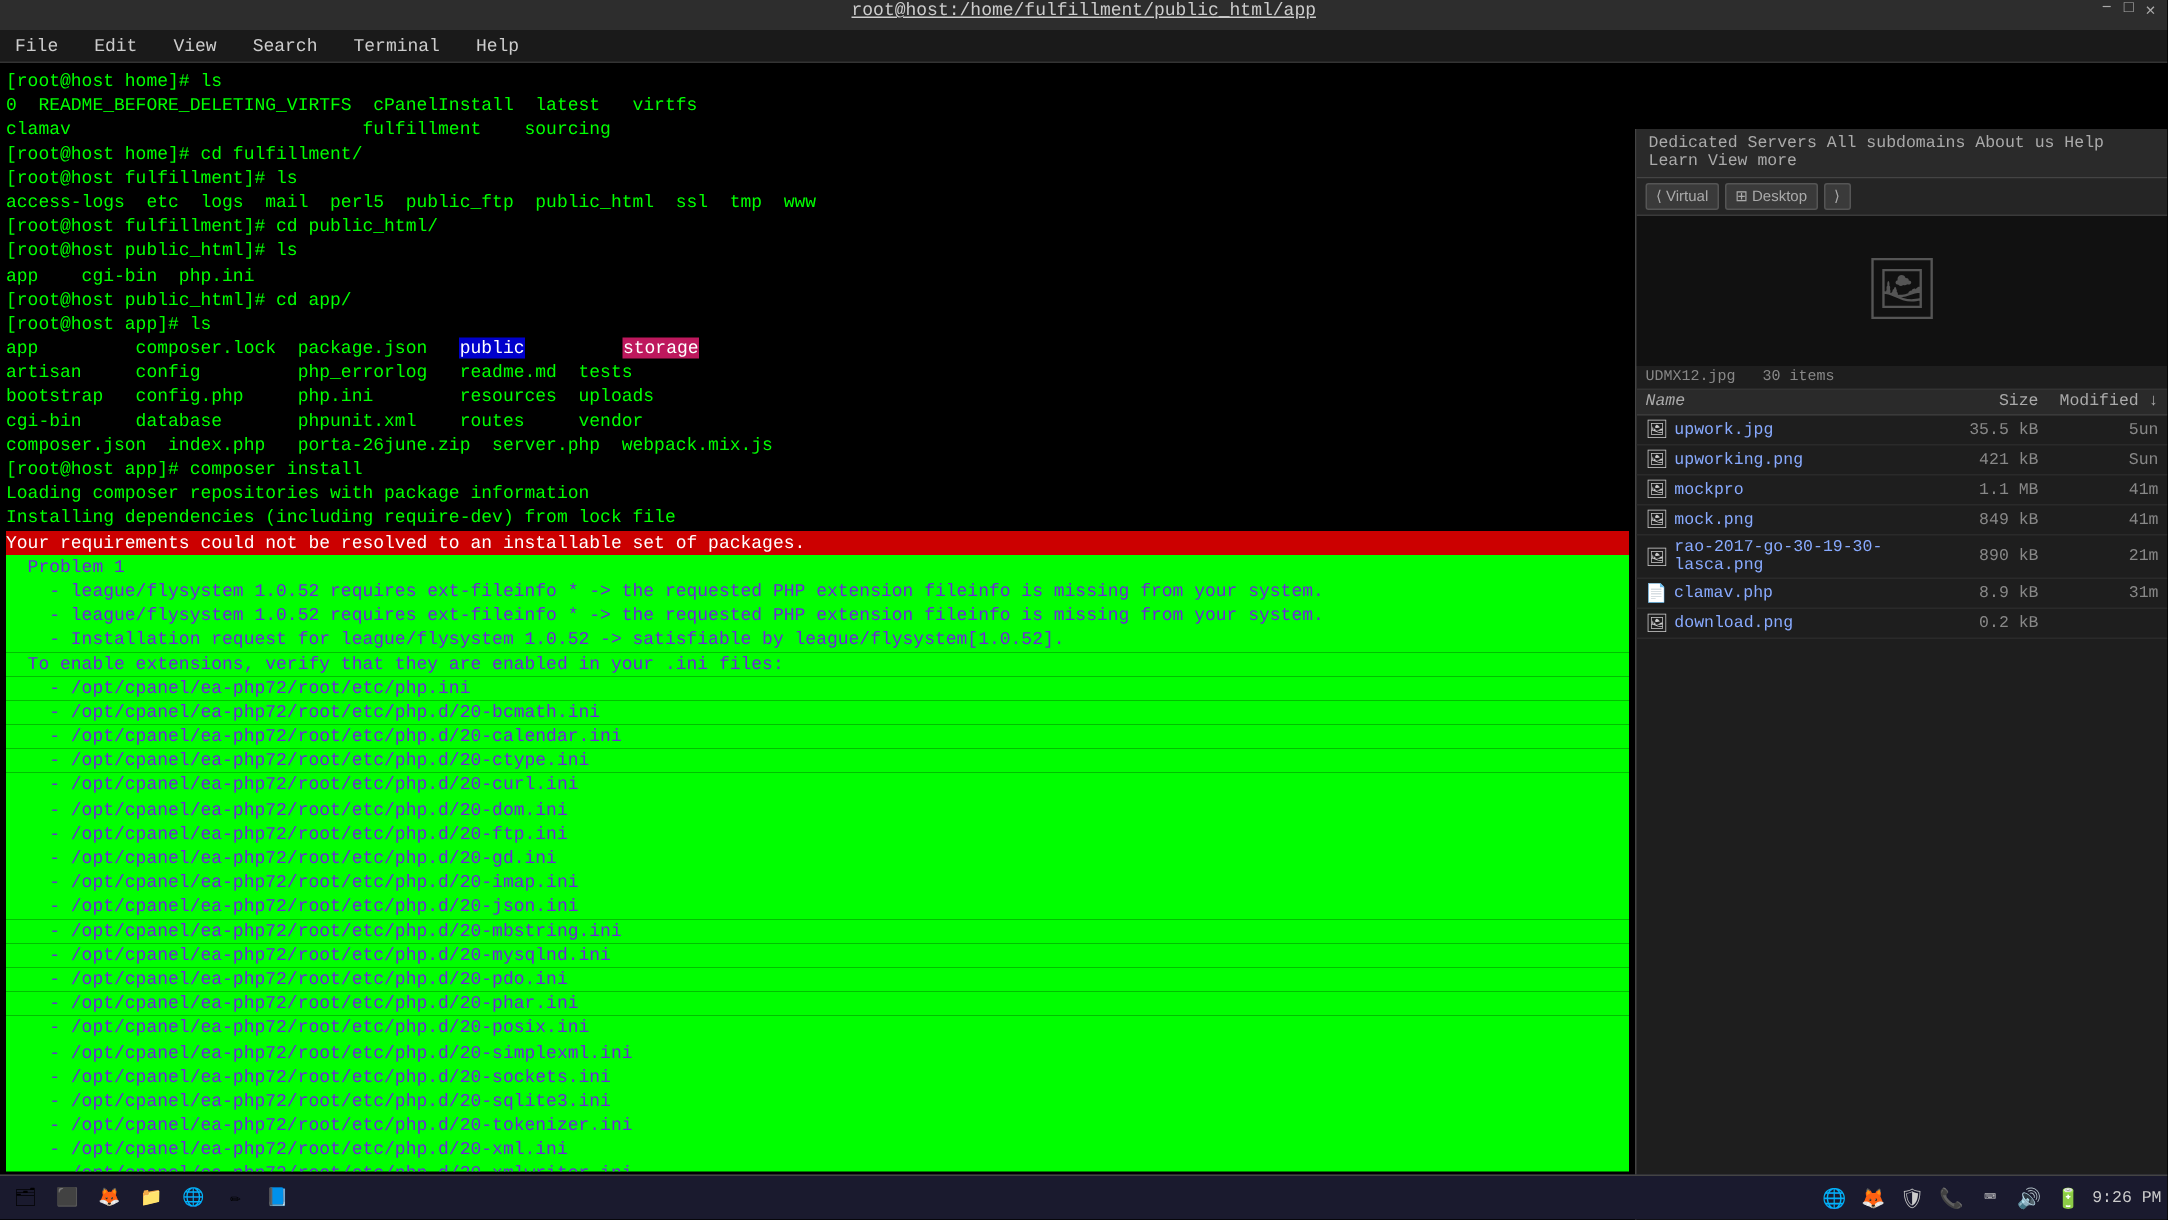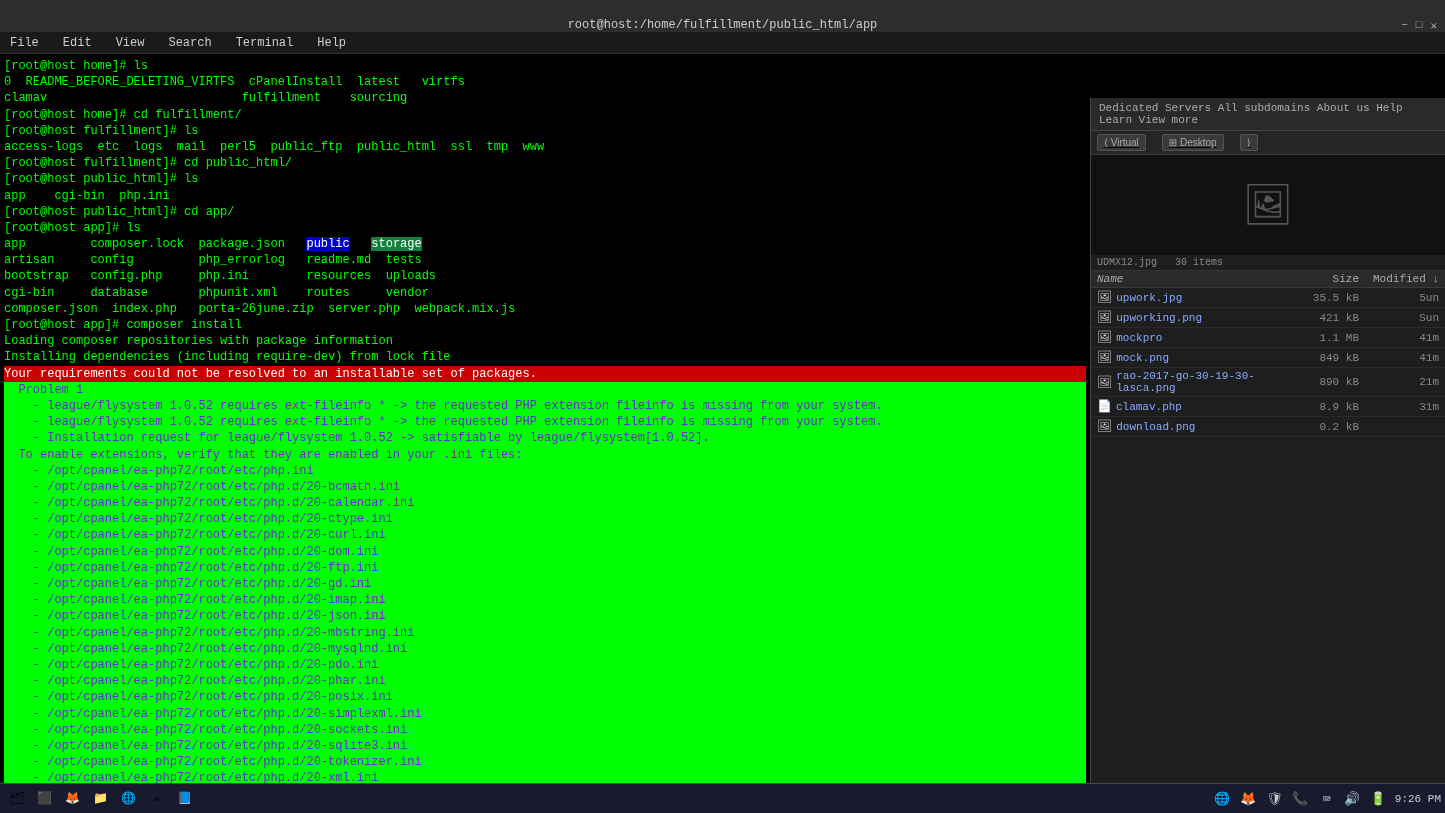--- a/index.html
+++ b/index.html
@@ -10,26 +10,27 @@
       font-family: 'Courier New', Courier, monospace;
       font-size: 12px;
       overflow: hidden;
       position: relative;
     }
 
     
     #titlebar {
       background: #2d2d2d;
       color: #ccc;
-      height: 32px;
-      display: flex;
-      align-items: flex-end;
+      height: 20px;
+      display: flex;
+      align-items: flex-start;
       justify-content: center;
       font-size: 12px;
       position: relative;
+      text-decoration: underline;
     }
     #titlebar .win-controls {
       position: absolute;
       right: 8px;
       display: flex;
       gap: 8px;
       font-size: 11px;
       color: #aaa;
     }
     #titlebar .win-controls span {
@@ -68,22 +69,23 @@
 
     .term-line {
       white-space: pre;
       display: block;
     }
     .highlight-blue-pub {
       background: #0000cc;
       color: #fff;
     }
     .highlight-blue-stor {
-      background: #15803d;
+      background: #be185d;
       color: #fff;
+      margin-left: 44px;
     }
     .error-line {
       background: #cc0000;
       color: #fff;
       display: block;
       white-space: pre;
     }
     .green-block {
       background: #00ff00;
       color: #6d28d9;
@@ -156,24 +158,23 @@
       background: #2a2a2a;
       color: #aaa;
       font-size: 11px;
       padding: 4px 8px;
       border-bottom: 1px solid #444;
     }
     .side-toolbar {
       background: #252525;
       padding: 3px 6px;
       display: flex;
-      gap: 16px;
+      gap: 4px;
       align-items: center;
       border-bottom: 1px solid #3a3a3a;
-      text-decoration: underline;
     }
     .side-btn {
       background: #3a3a3a;
       color: #aaa;
       border: 1px solid #555;
       font-size: 10px;
       padding: 2px 6px;
       cursor: pointer;
       border-radius: 2px;
     }

